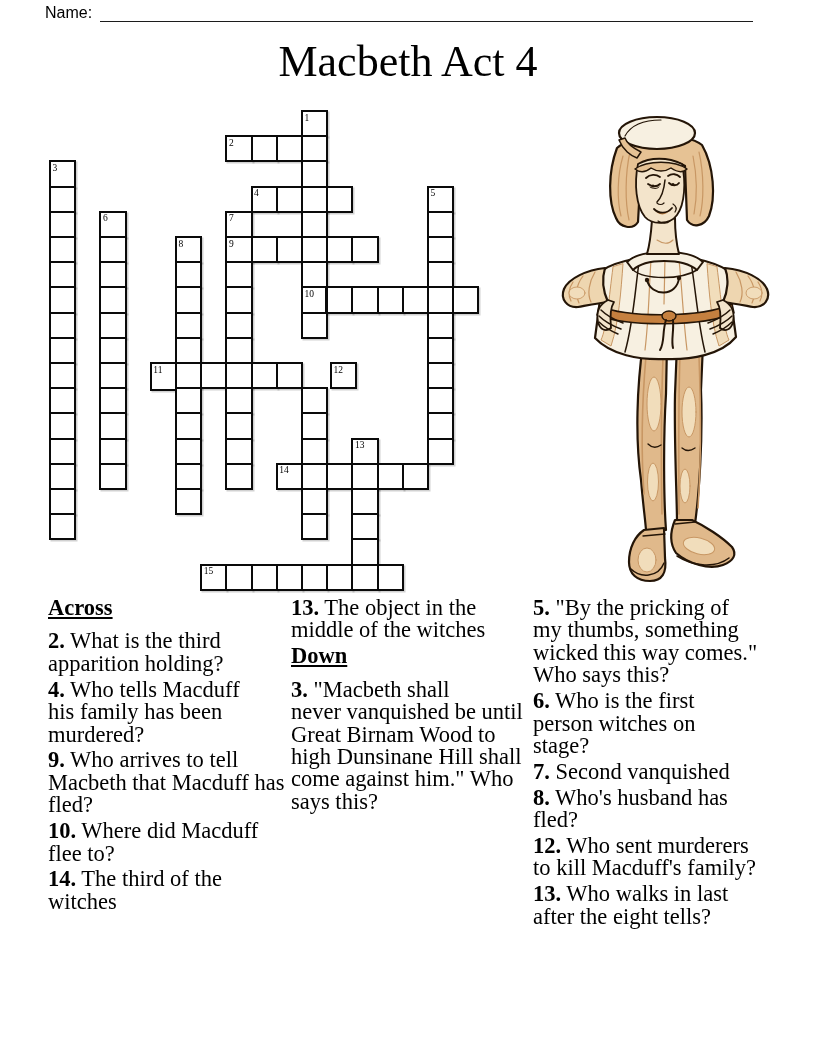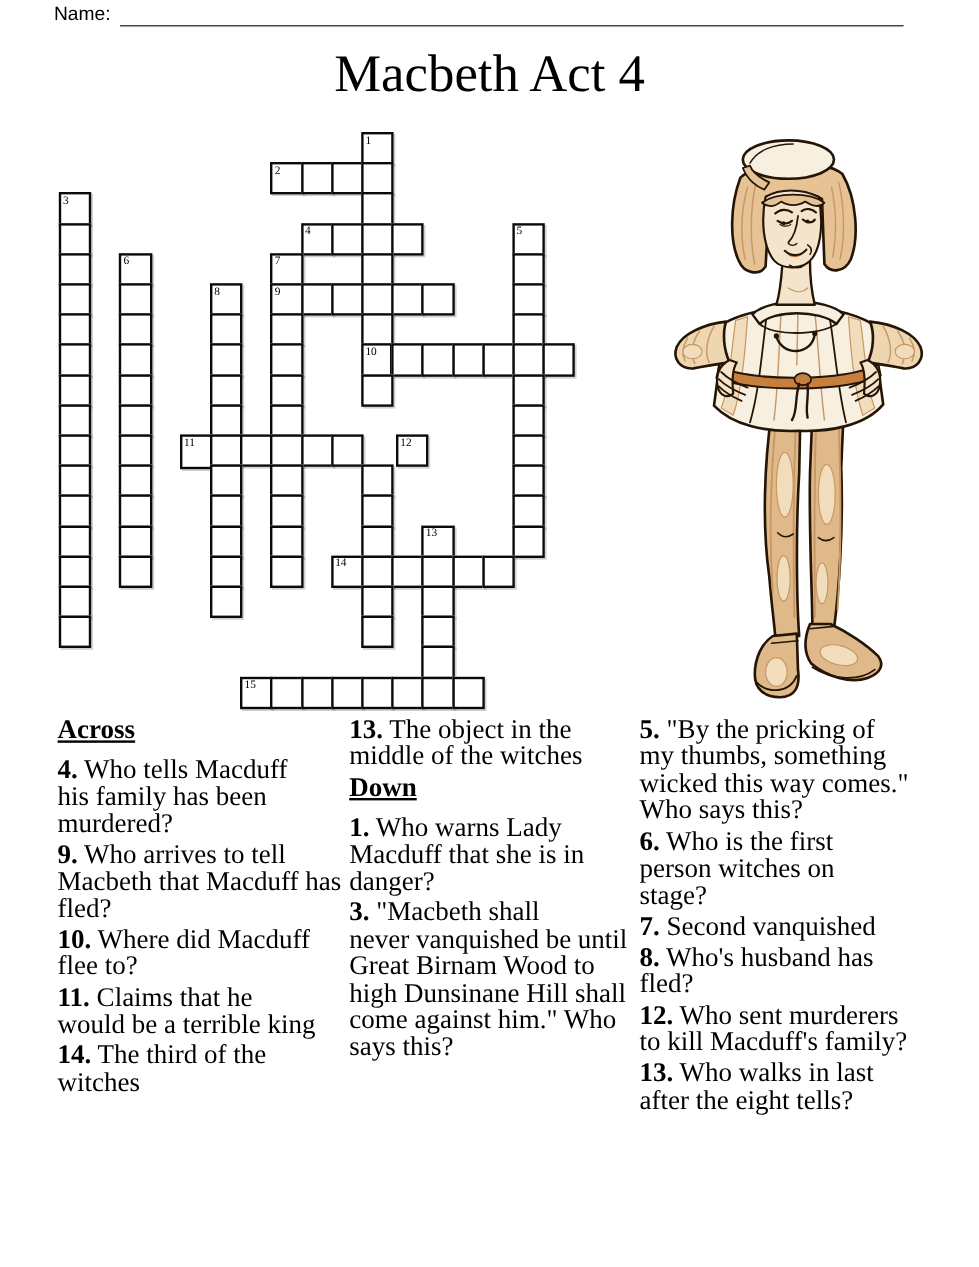--- a/index.html
+++ b/index.html
@@ -318,40 +318,37 @@
       <path d="M120,92 C123,94 124,97 122,100" stroke-width="1.2"></path>
       <path d="M105,109 C109,112 114,112 117,109" stroke-width="1.2"></path>
     </g>
   </g>
 </svg>
 </div>
 
 <div id="clues">
     <div class="clue-col">
       <div class="clue-heading">Across</div>
+      <p class="clue"><b class="clue-num">2.</b> <span class="clue-text">What is the third
+apparition holding?</span></p>
       <p class="clue"><b class="clue-num">4.</b> <span class="clue-text">Who tells Macduff
 his family has been
 murdered?</span></p>
       <p class="clue"><b class="clue-num">9.</b> <span class="clue-text">Who arrives to tell
 Macbeth that Macduff has
 fled?</span></p>
       <p class="clue"><b class="clue-num">10.</b> <span class="clue-text">Where did Macduff
 flee to?</span></p>
-      <p class="clue"><b class="clue-num">11.</b> <span class="clue-text">Claims that he
-would be a terrible king</span></p>
       <p class="clue"><b class="clue-num">14.</b> <span class="clue-text">The third of the
 witches</span></p>
     </div>
     <div class="clue-col">
       <p class="clue"><b class="clue-num">13.</b> <span class="clue-text">The object in the
 middle of the witches</span></p>
       <div class="clue-heading">Down</div>
-      <p class="clue"><b class="clue-num">1.</b> <span class="clue-text">Who warns Lady
-Macduff that she is in
-danger?</span></p>
       <p class="clue"><b class="clue-num">3.</b> <span class="clue-text">"Macbeth shall
 never vanquished be until
 Great Birnam Wood to
 high Dunsinane Hill shall
 come against him." Who
 says this?</span></p>
     </div>
     <div class="clue-col">
       <p class="clue"><b class="clue-num">5.</b> <span class="clue-text">"By the pricking of
 my thumbs, something

